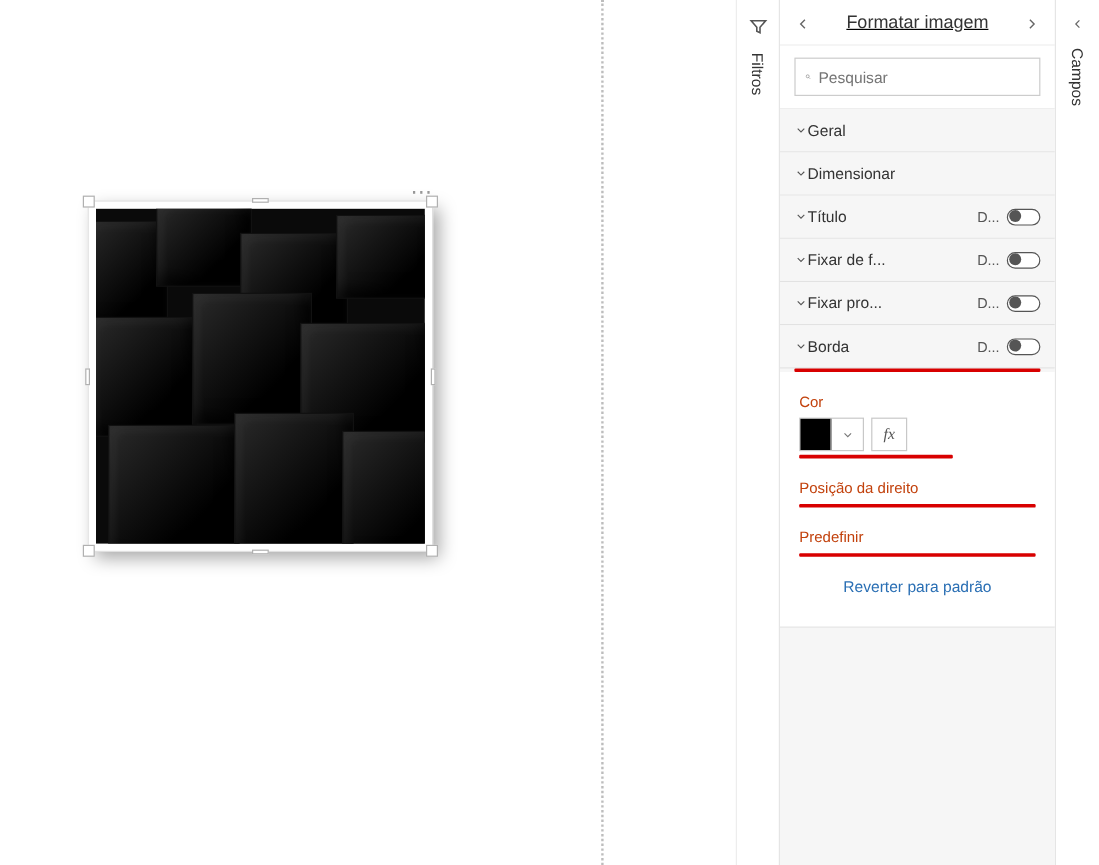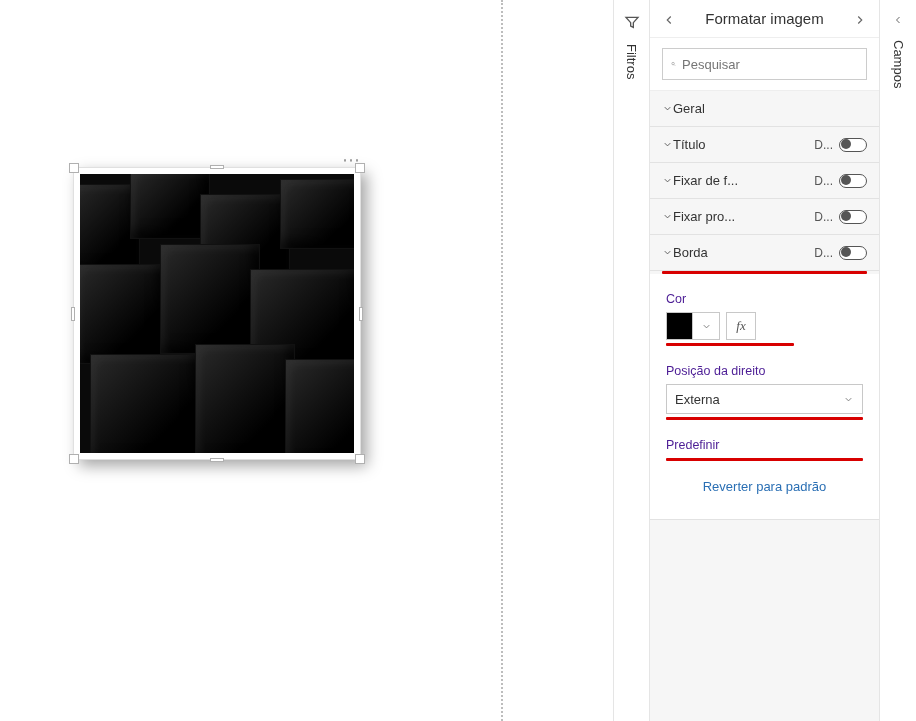--- a/index.html
+++ b/index.html
@@ -32,42 +32,42 @@
   .mhandle.ml { left: -3px; top: 50%; width: 4px; height: 14px; transform: translateY(-50%); }
   .mhandle.mr { right: -3px; top: 50%; width: 4px; height: 14px; transform: translateY(-50%); }
 
   
   .right { display: flex; height: 100%; border-left: 1px solid #e5e5e5; background: #fafafa; }
   .filters-rail { width: 36px; border-right: 1px solid #e5e5e5; background: #fff; padding-top: 14px; display: flex; flex-direction: column; align-items: center; gap: 12px; }
   .funnel { width: 16px; height: 16px; }
   .vert-text { writing-mode: vertical-rl; font-size: 13px; color: #333; padding-top: 2px; }
 
   .format-pane { width: 230px; background: #fff; border-right: 1px solid #e5e5e5; display: flex; flex-direction: column; }
-  .fmt-header { display: flex; align-items: flex-end; justify-content: space-between; padding: 10px 12px; border-bottom: 1px solid #eee; }
+  .fmt-header { display: flex; align-items: flex-end; justify-content: space-between; padding: 10px 12px; border-bottom: 1px solid #eee; text-decoration: underline; }
   .fmt-title { font-size: 15px; color: #333; flex: 1; text-align: center; }
   .nav-chev { width: 14px; height: 14px; cursor: pointer; color: #666; }
 
   .search-wrap { padding: 10px 12px; border-bottom: 1px solid #eee; }
   .search-box { width: 100%; height: 32px; border: 1px solid #ccc; display: flex; align-items: center; padding: 0 8px; gap: 6px; }
   .search-box input { border: none; outline: none; flex: 1; font-size: 13px; background: transparent; }
   .search-icon { width: 14px; height: 14px; color: #666; }
 
   .sections { flex: 1; overflow-y: auto; background: #f6f6f6; }
   .section { border-bottom: 1px solid #e2e2e2; }
   .sec-head { display: flex; align-items: center; padding: 10px 12px; font-size: 13px; color: #333; cursor: pointer; background: #f6f6f6; gap: 0; }
   .sec-head .chev { width: 11px; height: 11px; flex-shrink: 0; color: #555; }
   .sec-head .sec-label { flex: 1; overflow: hidden; text-overflow: ellipsis; white-space: nowrap; }
   .sec-head .state { font-size: 12px; color: #555; margin-right: 6px; white-space: nowrap; }
   .toggle { width: 28px; height: 14px; border-radius: 10px; border: 1.5px solid #555; position: relative; flex-shrink: 0; background: #fff; }
   .toggle .knob { width: 10px; height: 10px; border-radius: 50%; background: #555; position: absolute; top: 0.5px; left: 1px; transition: left .1s; }
   .toggle.on2 { border-color:#555; }
   .toggle.on2 .knob{ left:15px; background:#555; }
 
   .sec-body { padding: 10px 16px 16px; background: #fff; }
-  .field-label { font-size: 12.5px; color: #4c1d95; margin: 8px 0 6px; }
+  .field-label { font-size: 12.5px; color: #c2410c; margin: 8px 0 6px; }
 
   .color-row { display: flex; gap: 6px; }
   .color-pick { display: flex; border: 1px solid #c8c8c8; height: 28px; align-items: center; }
   .swatch { width: 26px; height: 100%; background: #000; border-right: 1px solid #c8c8c8; }
   .color-pick .dd { width: 26px; display:flex; align-items:center; justify-content:center; }
   .fx-btn { width: 30px; height: 28px; border: 1px solid #c8c8c8; display:flex; align-items:center; justify-content:center; font-style: italic; font-family: "Times New Roman", serif; font-size: 13px; color:#555; cursor:pointer; background:#fff; }
 
   .dropdown { width: 100%; height: 30px; border: 1px solid #c8c8c8; background: #fff; display: flex; align-items: center; padding: 0 8px; font-size: 13px; color: #333; cursor: pointer; justify-content: space-between; }
   .dd-chev { width: 11px; height: 11px; color: #777; }
 
@@ -152,20 +152,28 @@
 
         <div class="section">
           <div class="sec-head">
             <svg class="chev" viewBox="0 0 24 24" fill="none" stroke="currentColor" stroke-width="2">
                 <polyline points="6 9 12 15 18 9"></polyline>
               </svg>
             <span class="sec-label">Geral</span>
           </div>
         </div>
 
+        <div class="section">
+          <div class="sec-head">
+            <svg class="chev" viewBox="0 0 24 24" fill="none" stroke="currentColor" stroke-width="2">
+                <polyline points="6 9 12 15 18 9"></polyline>
+              </svg>
+            <span class="sec-label">Dimensionar</span>
+          </div>
+        </div>
 
         <div class="section">
           <div class="sec-head">
             <svg class="chev" viewBox="0 0 24 24" fill="none" stroke="currentColor" stroke-width="2">
                 <polyline points="6 9 12 15 18 9"></polyline>
               </svg>
             <span class="sec-label">Título</span>
             <span class="state">D...</span>
             <div class="toggle">
                 <div class="knob"></div>
@@ -224,26 +232,20 @@
                   <svg class="dd-chev" viewBox="0 0 24 24" fill="none" stroke="currentColor" stroke-width="2">
                       <polyline points="6 9 12 15 18 9"></polyline>
                     </svg>
                 </div>
               </div>
               <div class="fx-btn">fx</div>
             </div>
             <div class="redline r2" style="width:128px;"></div>
 
             <div class="field-label" style="margin-top:18px;">Posição da direito</div>
-            <div class="dropdown">
-              <span>Externa</span>
-              <svg class="dd-chev" viewBox="0 0 24 24" fill="none" stroke="currentColor" stroke-width="2">
-                  <polyline points="6 9 12 15 18 9"></polyline>
-                </svg>
-            </div>
             <div class="redline r2"></div>
 
             <div class="field-label" style="margin-top:18px;">Predefinir</div>
             <div class="redline r2"></div>
 
             <div class="revert">
               <a>Reverter para padrão</a>
             </div>
           </div>
         </div>

